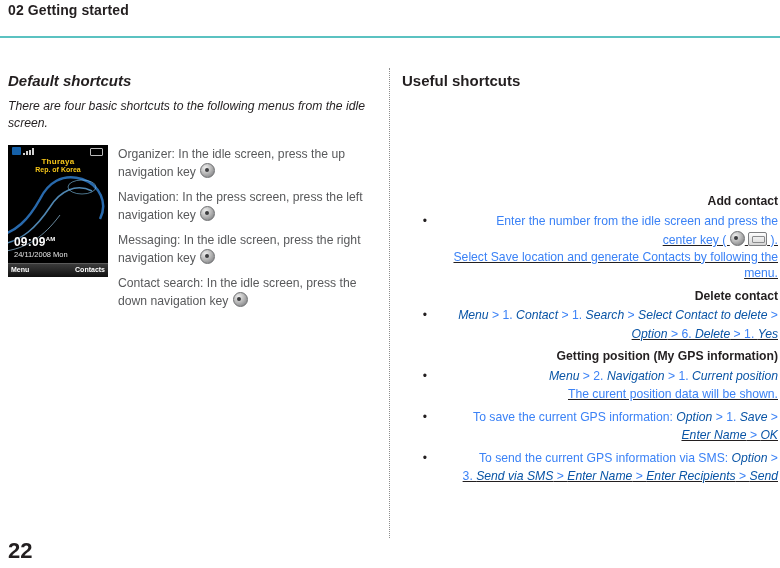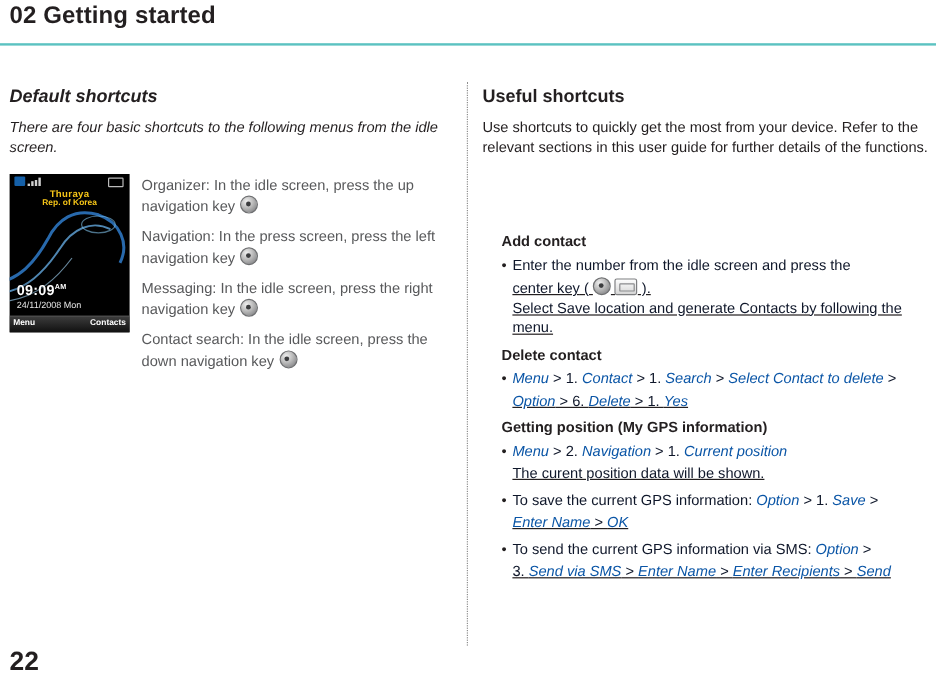--- a/index.html
+++ b/index.html
@@ -18,21 +18,21 @@
   .page {
     position: relative;
     width: 780px;
     height: 568px;
   }
   
   .header-title {
     position: absolute;
     left: 8px;
     top: 2px;
-    font-size: 20px;
+    font-size: 14px;
     font-weight: bold;
     letter-spacing: 0.1px;
     color: #231f20;
   }
   .header-rule {
     position: absolute;
     left: 0px;
     top: 36px;
     width: 780px;
     height: 2px;
@@ -241,21 +241,21 @@
     margin-bottom: 2px;
   }
   .bullet {
     width: 9px;
     flex: 0 0 9px;
     color: #231f20;
   }
   .bullet-text { flex: 1 1 auto; }
   .cont-line { margin-left: 9px; text-decoration: underline; }
   .blue { color: #0a55a6; font-style: italic; }
-  .blk { color: #0f172a; }
+  .blk { color: #3b82f6; }
   .keyicon {
     display: inline-block;
     width: 13px;
     height: 13px;
     border-radius: 50%;
     background: radial-gradient(circle at 35% 30%, #f0f0f0 0%, #b9b9b9 45%, #6f7073 100%);
     border: 1px solid #6e6f71;
     vertical-align: -2px;
     position: relative;
   }
@@ -282,21 +282,21 @@
   .keyicon-rect::after {
     content: "";
     position: absolute;
     left: 3px;
     top: 3px;
     width: 11px;
     height: 5px;
     border: 1px solid #8a8b8d;
     border-radius: 1px;
   }
-  .block { margin-bottom: 6px; }
+  .block { margin-bottom: 6px; text-align: right; }
   
   .pageno {
     position: absolute;
     left: 8px;
     bottom: 4px;
     font-size: 22px;
     font-weight: bold;
     color: #231f20;
   }
 </style>
@@ -354,21 +354,20 @@
       <span class="navkey"></span>
     </div>
     <div class="shortcut-item">
       <span>Contact search: In the idle screen, press the down navigation key</span>
       <span class="navkey"></span>
     </div>
   </div>
 
   <div class="col-right">
     <h2 class="sect">Useful shortcuts</h2>
-    <p class="intro">Use shortcuts to quickly get the most from your device. Refer to the relevant sections in this user guide for further details of the functions.</p>
   </div>
 
   <div class="right-body" id="right-blocks">
       <div class="block">
         <div class="blk-title">Add contact</div>
         <div class="bullet-row">
           <span class="bullet">•</span>
           <span class="bullet-text"><span class="blk">Enter the number from the idle screen and press the</span></span>
         </div>
         <div class="cont-line"><span class="blk">center key</span><span class="blk"> ( </span><span class="keyicon"></span><span class="blk">  </span><span class="keyicon-rect"></span><span class="blk"> ).</span></div>

